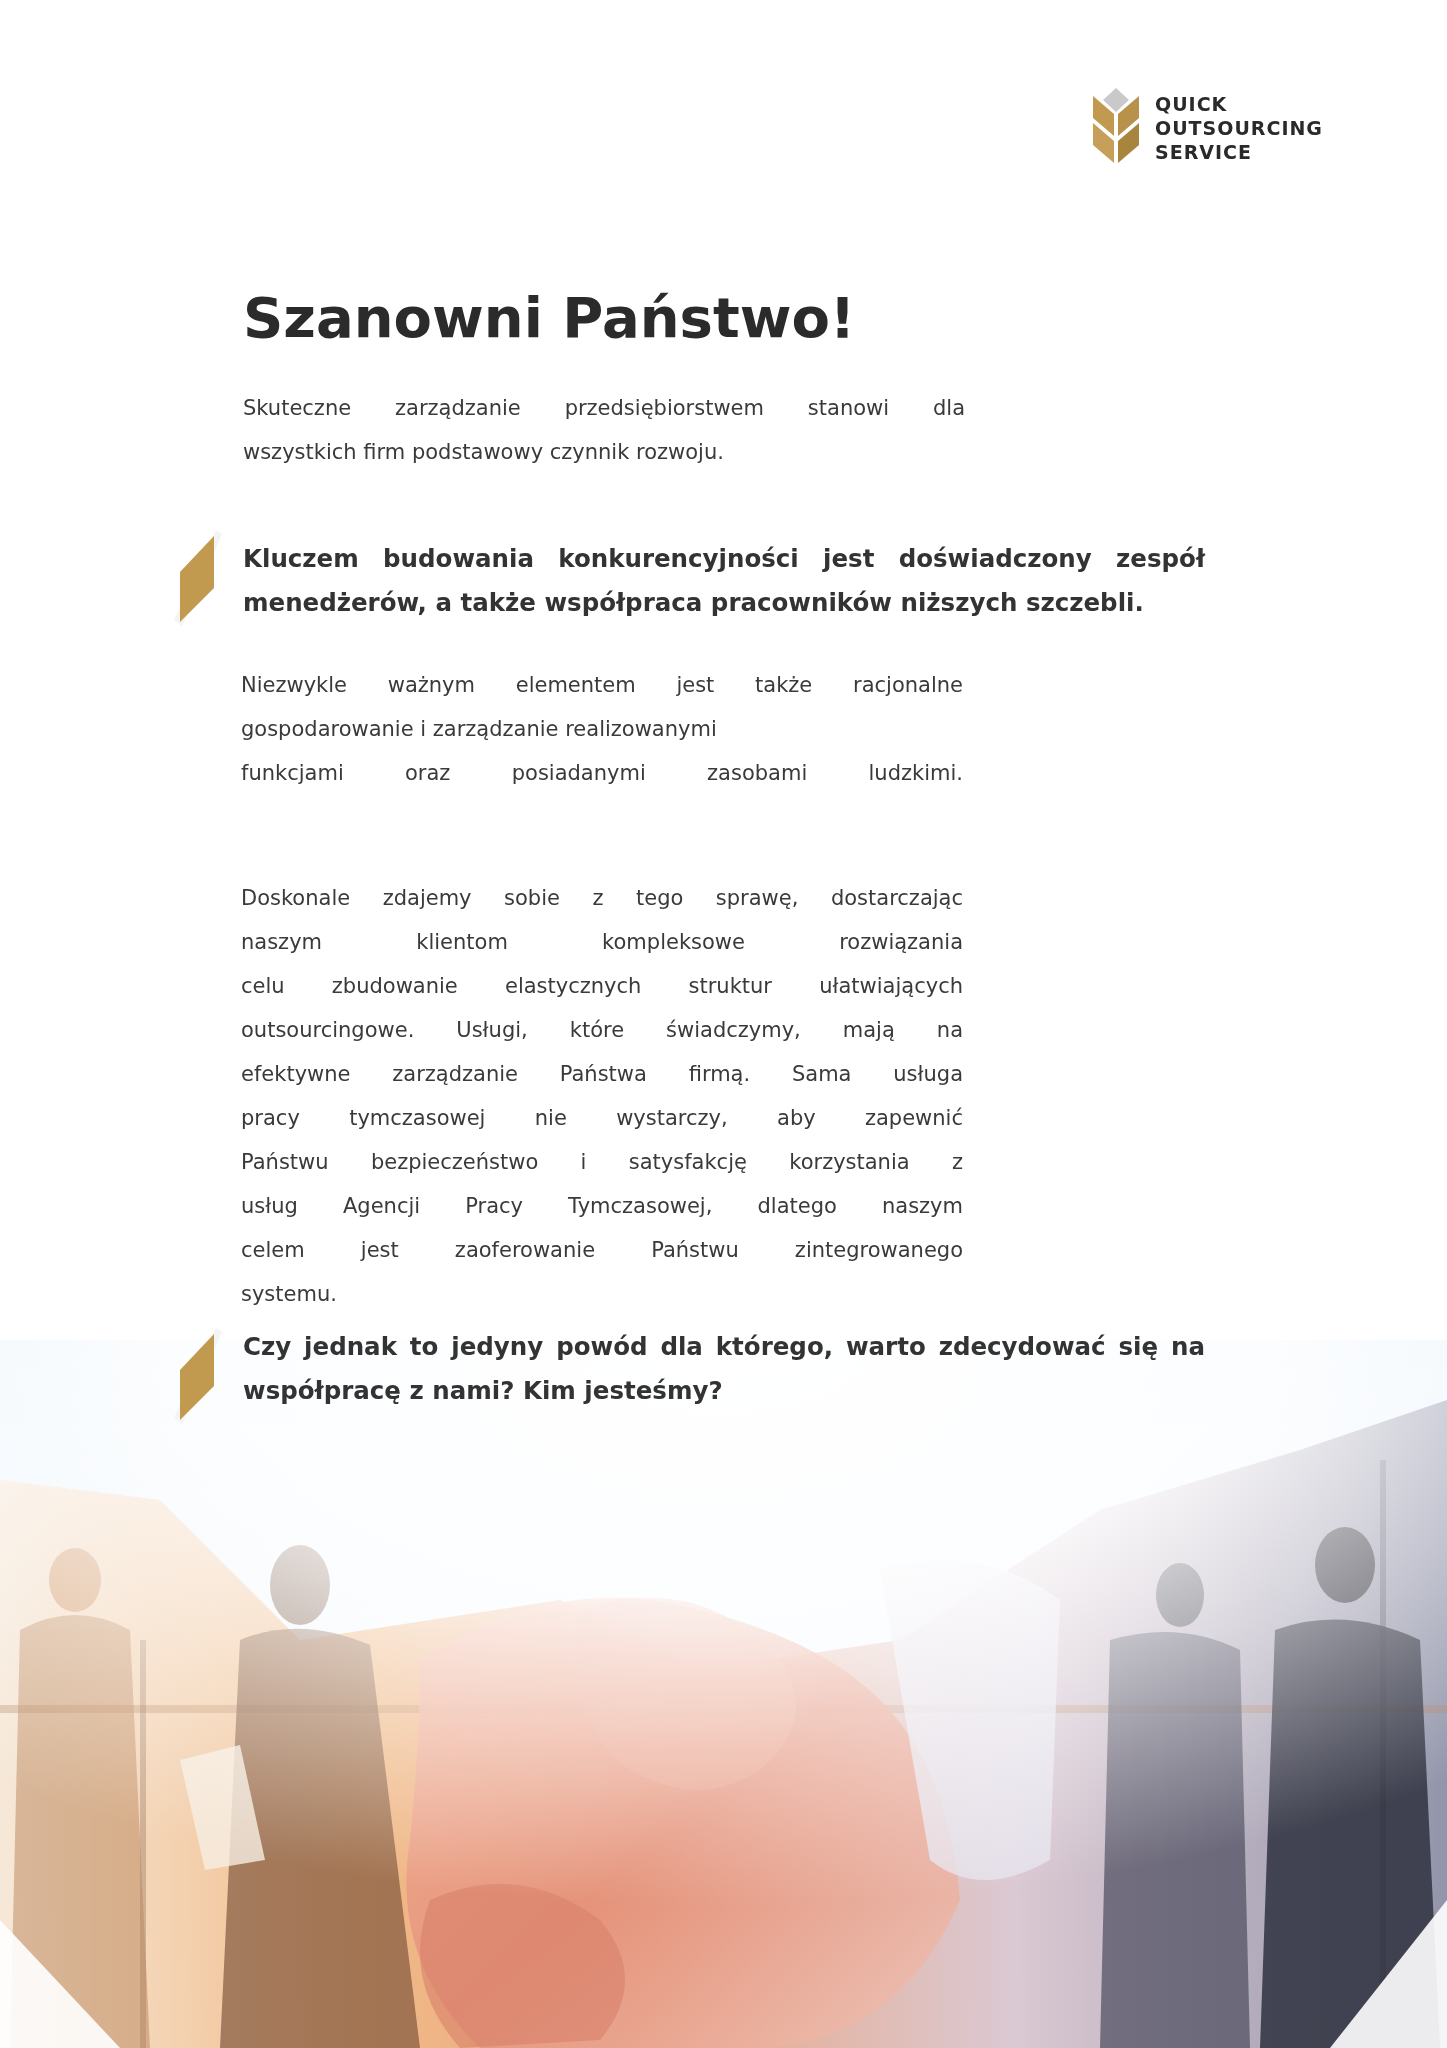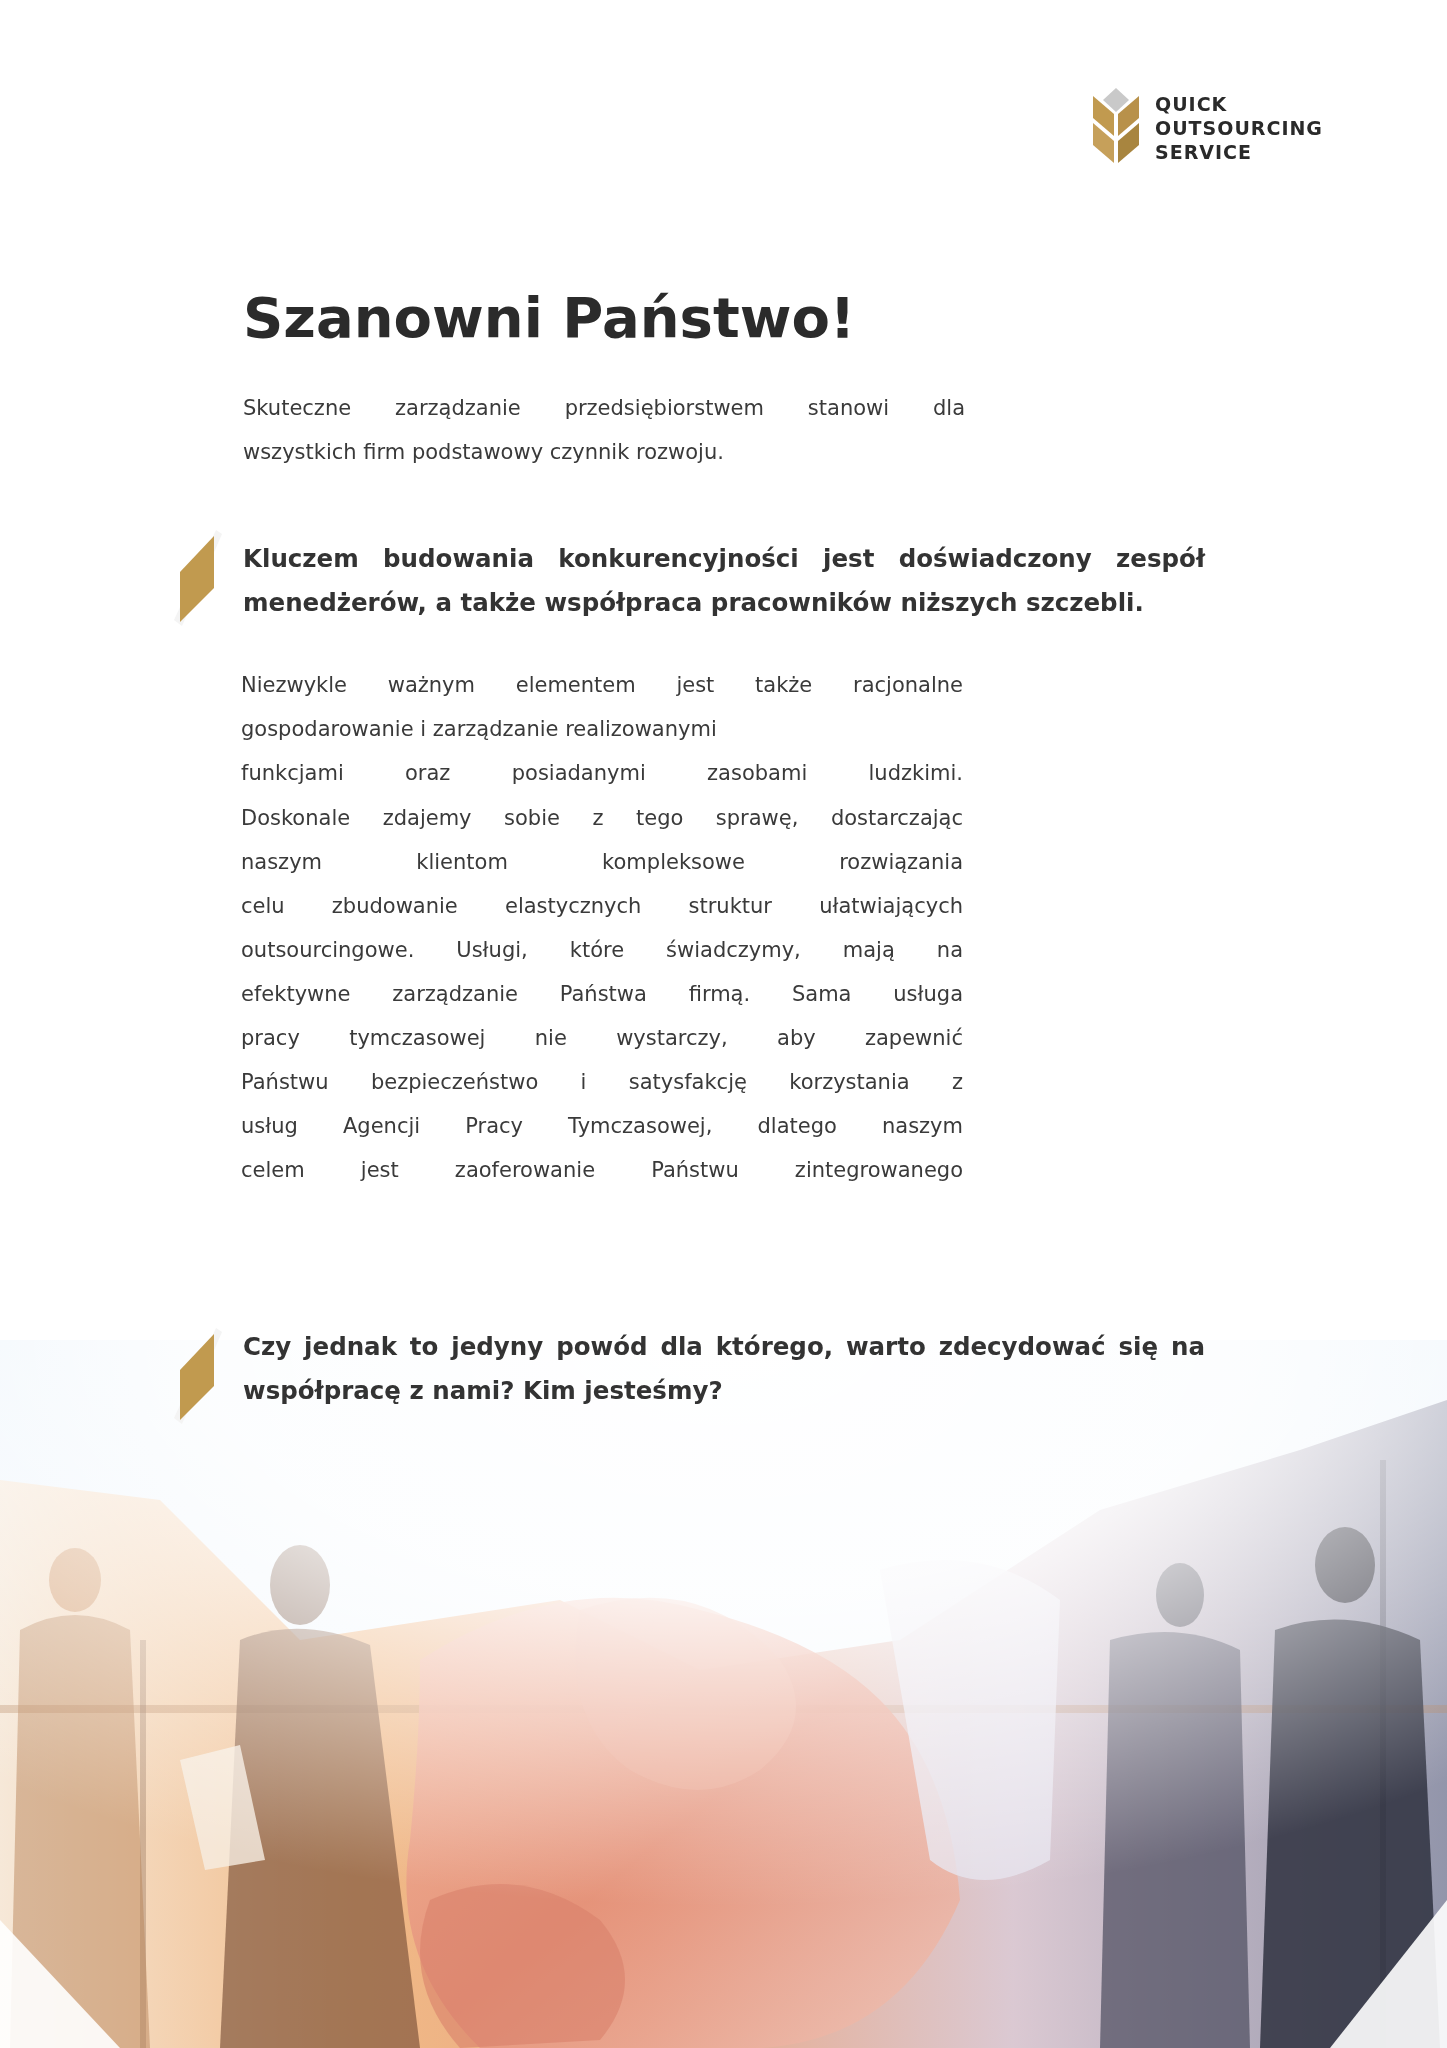--- a/index.html
+++ b/index.html
@@ -12,21 +12,21 @@
     .logo-text { margin-left: 15px; margin-top: 6px; font-family: "DejaVu Sans", sans-serif; font-weight: bold; font-size: 19px; line-height: 24px; color: #2a2a2a; letter-spacing: 1px; }
     .logo-text div { white-space: nowrap; }
 
     
     .title { position: absolute; left: 243px; top: 262px; font-size: 56px; font-weight: bold; color: #2b2b2b; letter-spacing: 0px; white-space: nowrap; margin-top: 23px; }
 
     
     .para { position: absolute; font-size: 21px; line-height: 44px; color: #3a3a3a; text-align: justify; }
     .para-intro { left: 243px; top: 386px; width: 722px; }
     .para-2 { left: 241px; top: 663px; width: 722px; }
-    .para-3 { left: 241px; top: 796px; width: 722px; }
+    .para-3 { left: 241px; top: 876px; width: 722px; }
 
     .para .line { display: block; text-align: justify; text-align-last: justify; white-space: nowrap; }
     .para .line.last { text-align-last: left; }
 
     .highlight { position: absolute; font-size: 24.5px; line-height: 44px; font-weight: bold; color: #333333; }
     .hl-1 { left: 243px; top: 537px; width: 962px; }
     .hl-2 { left: 243px: top: 1325px; }
     .hl-2 { left: 243px; top: 1325px; width: 962px; }
     .highlight .line { display: block; white-space: nowrap; text-align-last: justify; }
     .highlight .line.last { text-align-last: left; }
@@ -81,20 +81,21 @@
 <div class="para para-3">
   <span class="line">Doskonale zdajemy sobie z tego sprawę, dostarczając</span>
   <span class="line">naszym klientom kompleksowe rozwiązania</span>
   <span class="line">celu zbudowanie elastycznych struktur ułatwiających</span>
   <span class="line">outsourcingowe. Usługi, które świadczymy, mają na</span>
   <span class="line">efektywne zarządzanie Państwa firmą. Sama usługa</span>
   <span class="line">pracy tymczasowej nie wystarczy, aby zapewnić</span>
   <span class="line">Państwu bezpieczeństwo i satysfakcję korzystania z</span>
   <span class="line">usług Agencji Pracy Tymczasowej, dlatego naszym</span>
   <span class="line">celem jest zaoferowanie Państwu zintegrowanego</span>
+  <span class="line last">systemu.</span>
 </div>
 
 <div class="hero">
   <svg width="1447" height="708" viewBox="0 0 1447 708">
     <defs>
       <linearGradient id="warmLeft" x1="0" y1="0" x2="1" y2="0">
         <stop offset="0" stop-color="#f6e7d6"></stop>
         <stop offset="0.25" stop-color="#f0b680"></stop>
         <stop offset="0.45" stop-color="#e8a27c"></stop>
         <stop offset="0.7" stop-color="#d9c6d0"></stop>

